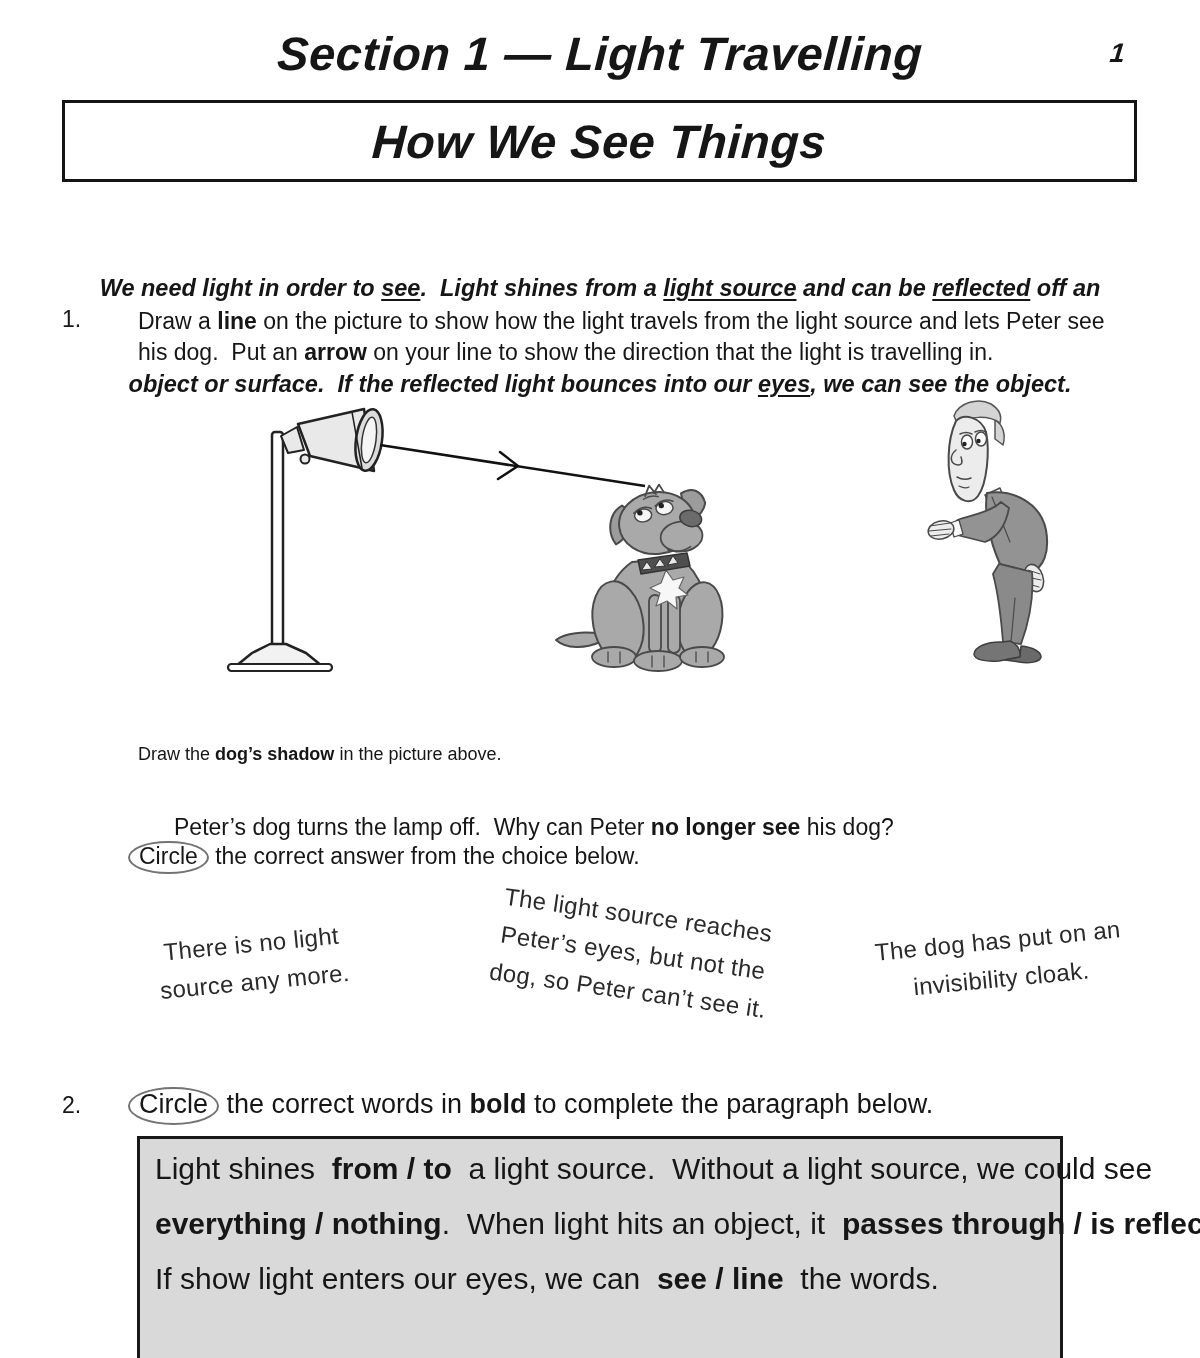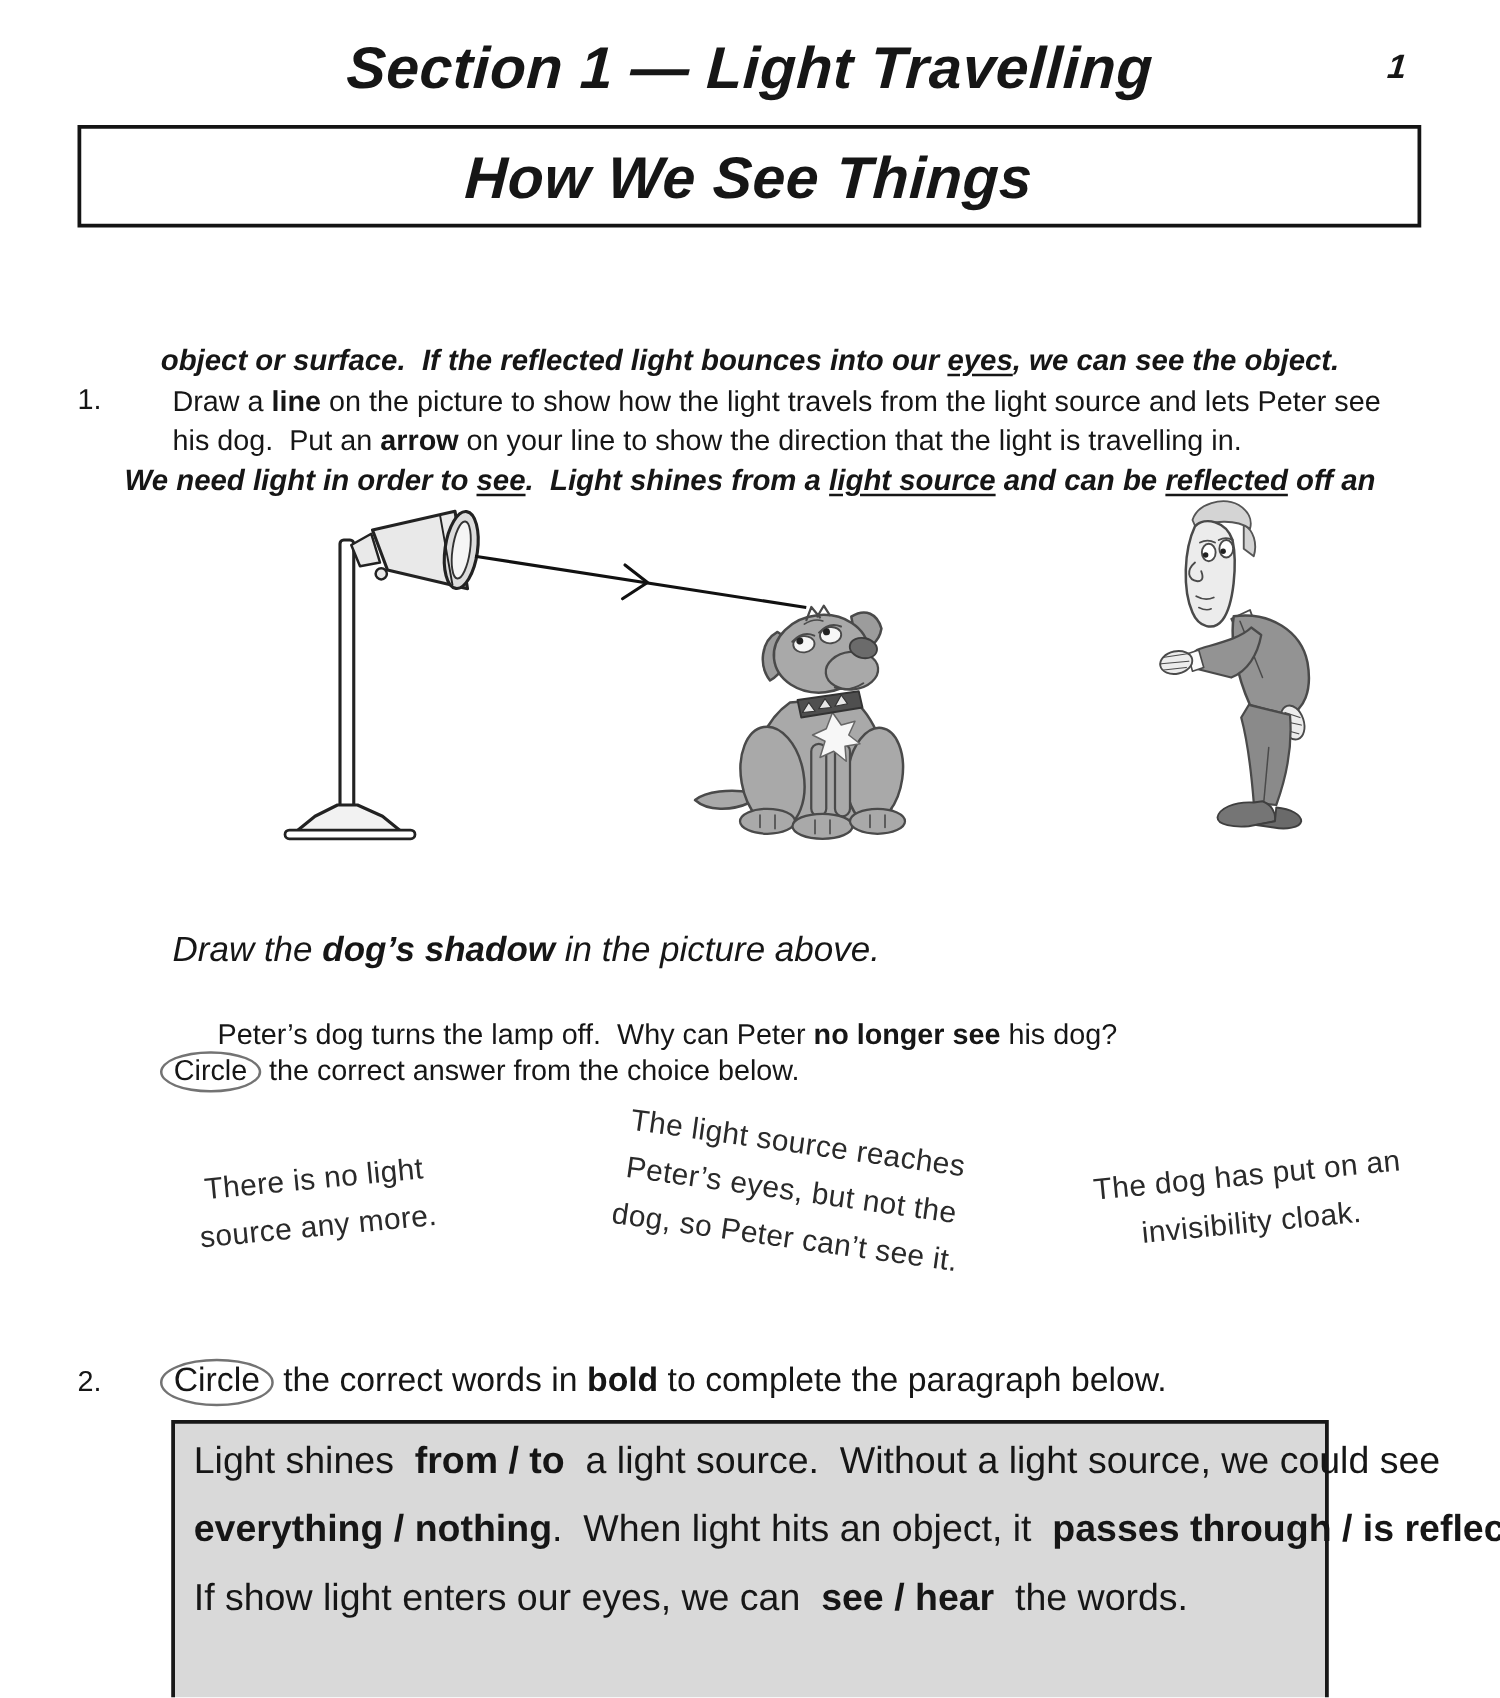--- a/index.html
+++ b/index.html
@@ -31,21 +31,21 @@
   .intro {
     top:208px; left:0; width:1200px; text-align:center;
     font-size:23.5px; font-style:italic; font-weight:600; line-height:32px;
   }
   .q-number { font-size:23px; }
   .q1-number { left:62px; top:306px; }
   .q1-text { left:138px; top:306px; width:990px; font-size:23px; line-height:31px; }
 
   .illustration { left:0; top:390px; width:1200px; height:300px; }
 
-  .shadow-task { left:138px; top:744px; font-size:28px;font-style:italic; }
+  .shadow-task { left:138px; top:744px; font-size:18px; }
   .followup-1 { left:138px; top:814px; font-size:23px;margin-left:36px; }
   .followup-2 { left:128px; top:841px; font-size:23px; }
 
   .circled {
     display:inline-block; border:2px solid #737373; border-radius:50%;
     padding:1px 9px 3px; line-height:1.1;
   }
 
   .option {
     position:absolute; text-align:center; color:#2a2a2a;
@@ -71,22 +71,22 @@
 <div id="page">
 
   <div class="abs section-title">Section 1 — Light Travelling</div>
   <div class="abs page-number">1</div>
 
   <div class="abs title-box">
     <span class="inner">How We See Things</span>
   </div>
 
   <div class="abs intro prewrap">
+    <div><span>We need light in order to </span><span class="u">see</span><span>.  Light shines from a </span><span class="u">light source</span><span> and can be </span><span class="u">reflected</span><span> off an</span></div>
     <div><span>object or surface.  If the reflected light bounces into our </span><span class="u">eyes</span><span>, we can see the object.</span></div>
-    <div><span>We need light in order to </span><span class="u">see</span><span>.  Light shines from a </span><span class="u">light source</span><span> and can be </span><span class="u">reflected</span><span> off an</span></div>
   </div>
 
   <div class="abs q-number q1-number">1.</div>
   <div class="abs q1-text prewrap"><span>Draw a </span><span class="b">line</span><span> on the picture to show how the light travels from the light source and lets Peter see his dog.  Put an </span><span class="b">arrow</span><span> on your line to show the direction that the light is travelling in.</span></div>
 
   <svg class="abs illustration" viewBox="0 0 1200 300" width="1200" height="300">
 
     <g stroke-linejoin="round" stroke-linecap="round">
       <rect x="272" y="42" width="11" height="216" rx="3" fill="#ffffff" stroke="#222" stroke-width="2.5"></rect>
       <path d="M252,263 L270,254 L286,254 L306,263 L322,276 L236,276 Z" fill="#f2f2f2" stroke="#222" stroke-width="2.5"></path>
@@ -175,16 +175,16 @@
   <div class="option option-1">There is no light source any more.</div>
   <div class="option option-2">The light source reaches Peter’s eyes, but not the dog, so Peter can’t see it.</div>
   <div class="option option-3">The dog has put on an invisibility cloak.</div>
 
   <div class="abs q-number q2-number">2.</div>
   <div class="abs q2-prompt prewrap"><span class="circled">Circle</span><span> the correct words in </span><span class="b">bold</span><span> to complete the paragraph below.</span></div>
 
   <div class="abs paragraph-box">
     <div class="box-line"><span>Light shines  </span><span class="b">from / to</span><span>  a light source.  Without a light source, we could see</span></div>
     <div class="box-line"><span class="b">everything / nothing</span><span>.  When light hits an object, it  </span><span class="b">passes through / is reflected</span><span>.</span></div>
-    <div class="box-line"><span>If show light enters our eyes, we can  </span><span class="b">see / hear</span><span>  the words.</span></div>
+    <div class="box-line"><span>If show light enters our eyes, we can  </span><span class="b">see / line</span><span>  the words.</span></div>
   </div>
 
 </div>
 
 </body></html>

